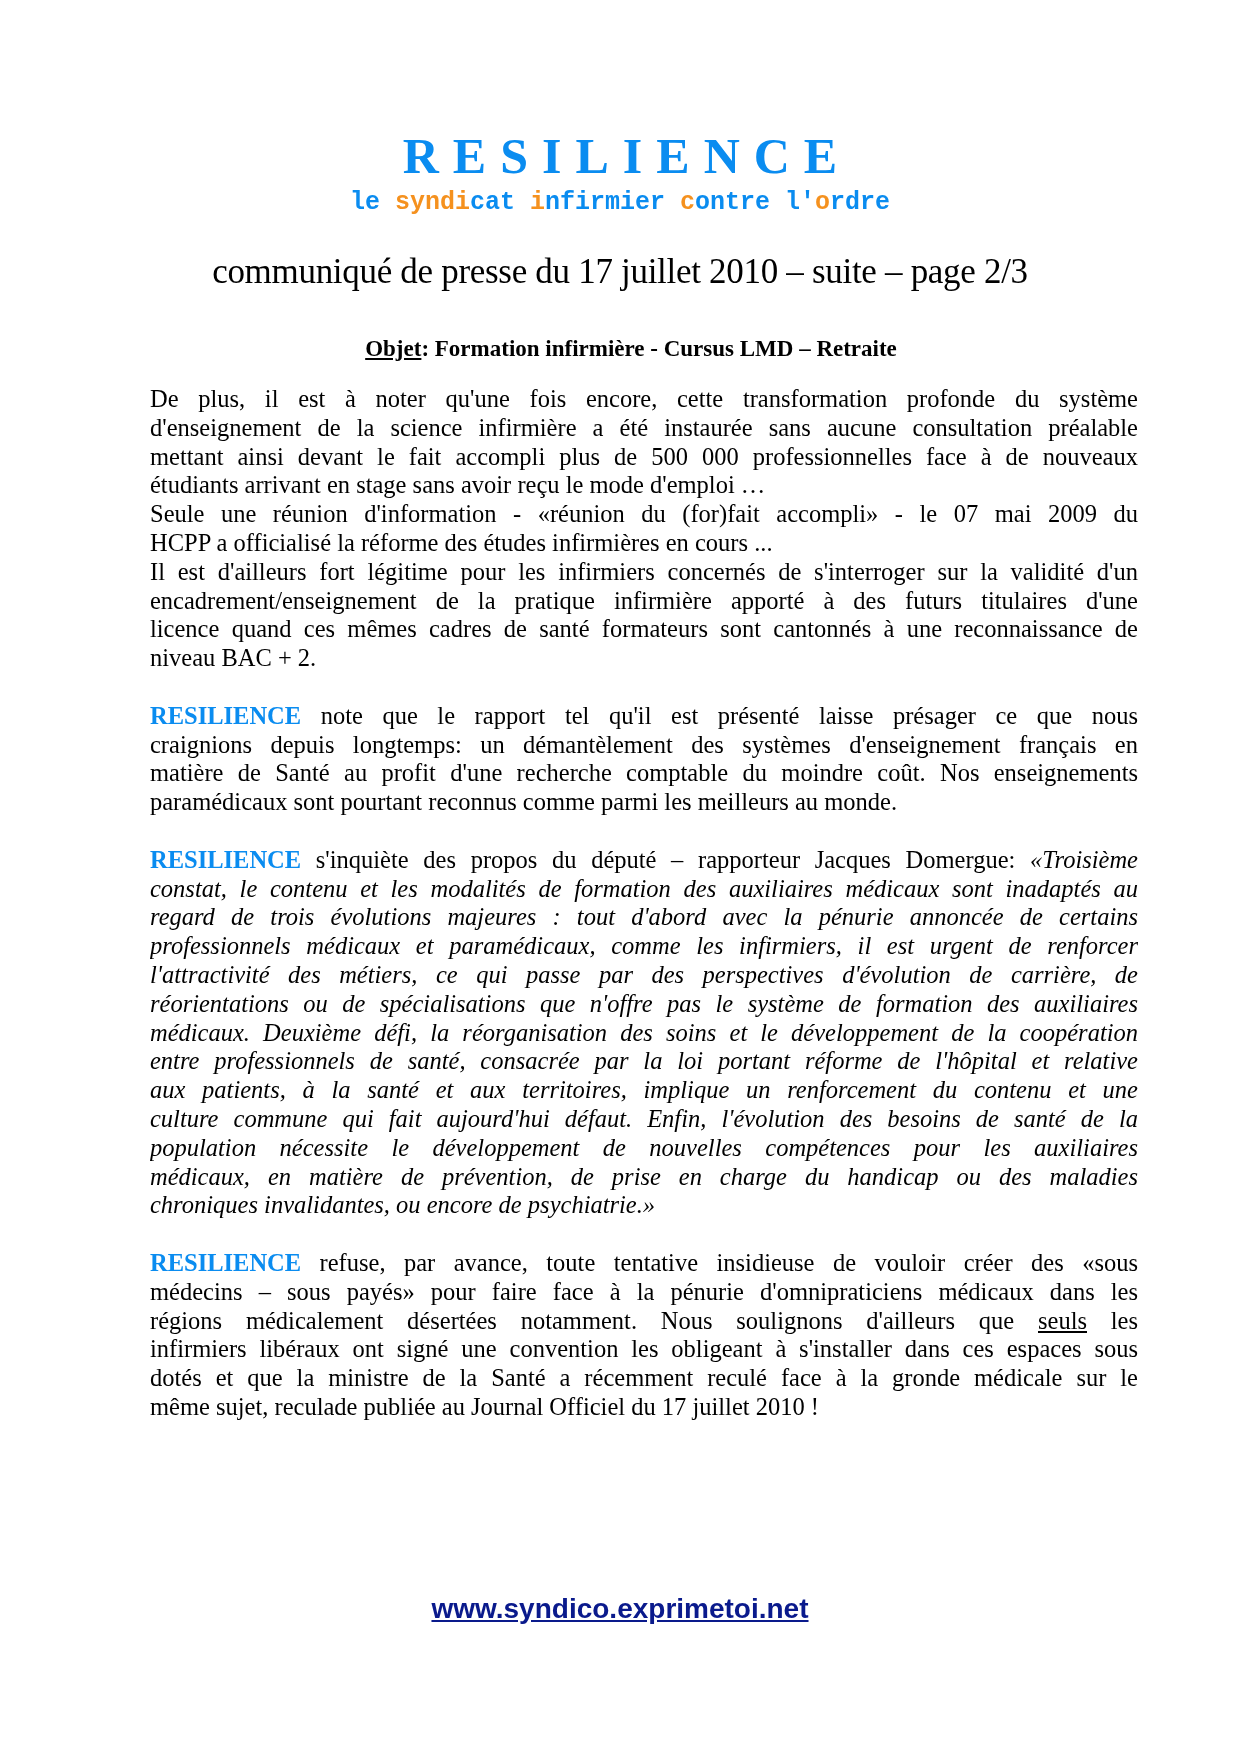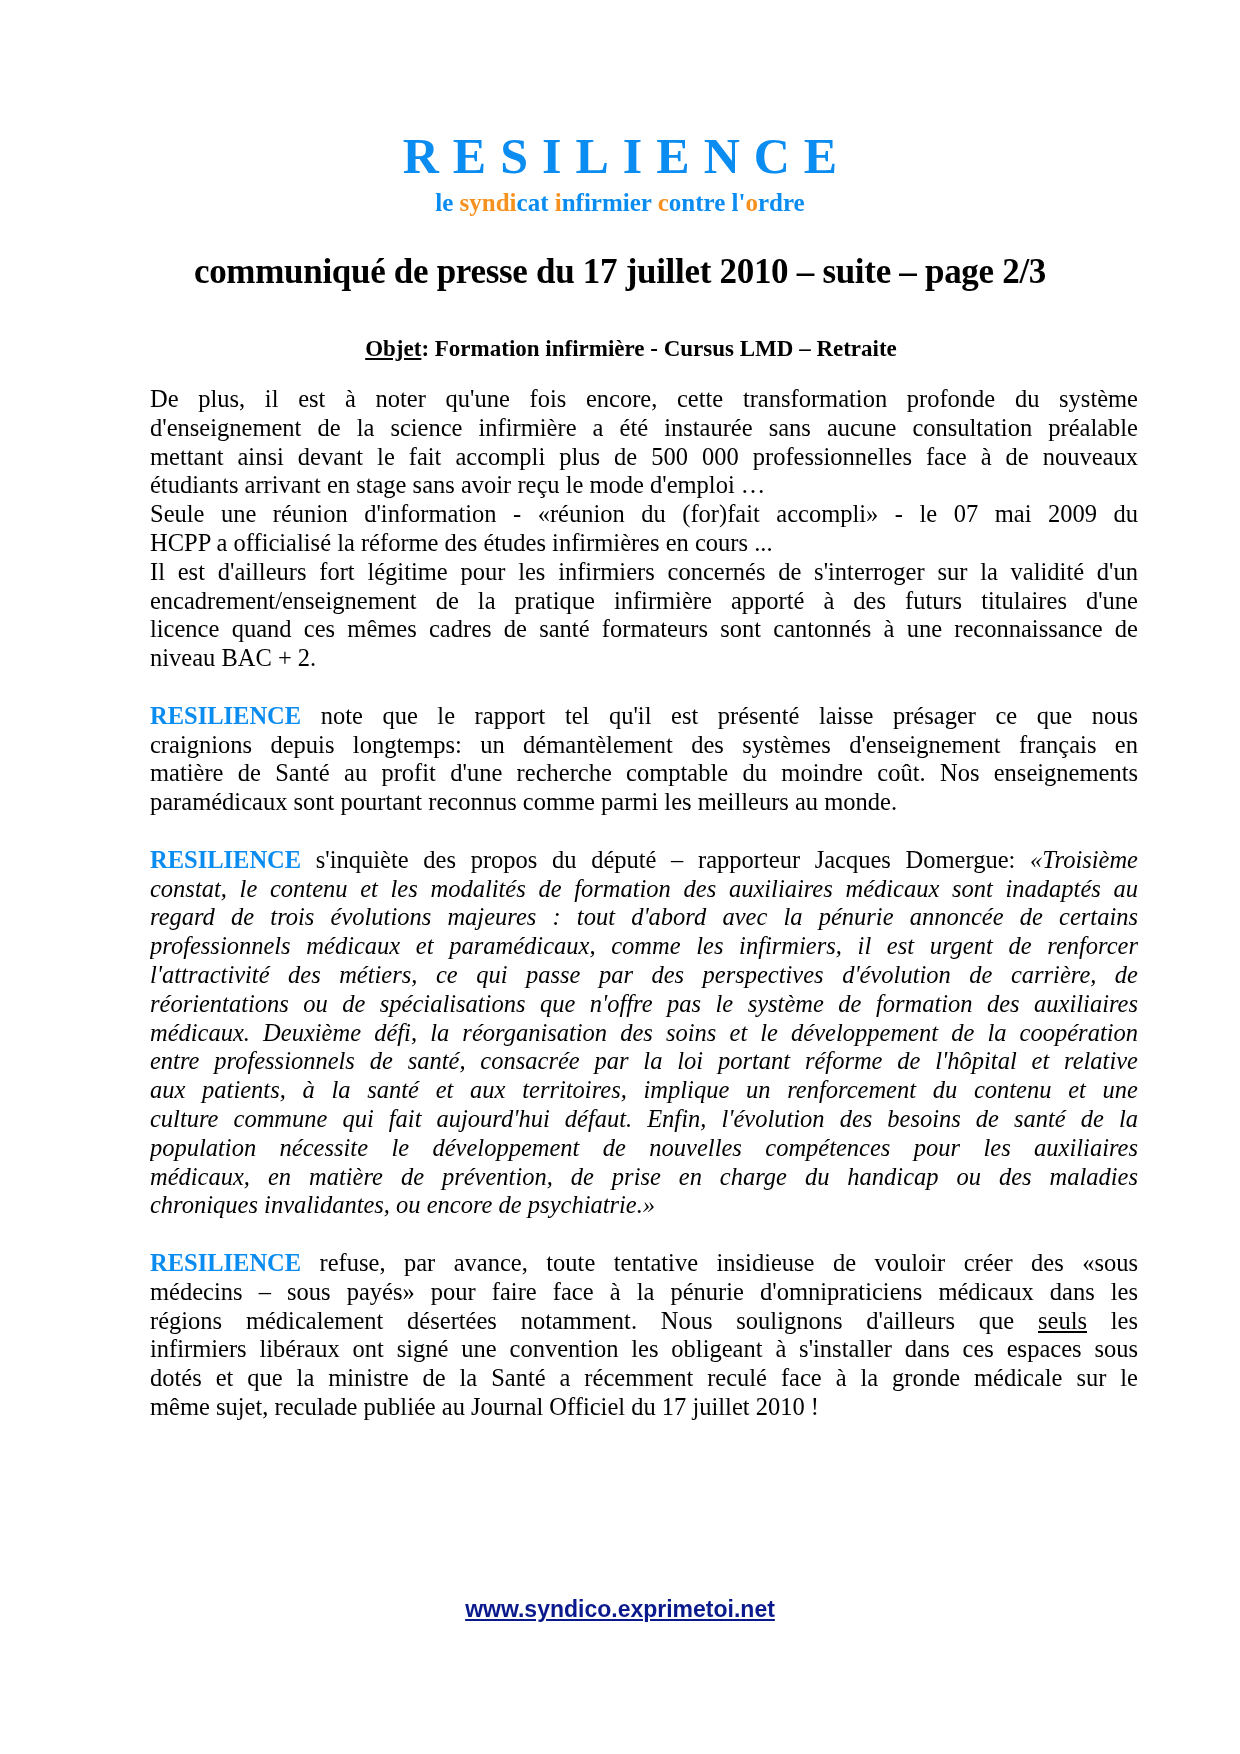--- a/index.html
+++ b/index.html
@@ -32,29 +32,30 @@
     .tagline {
       position: absolute;
       left: 0;
       width: 1240px;
       top: 189px;
       text-align: center;
       font-weight: bold;
       font-size: 25px;
       line-height: 28px;
       color: #0a8cf0;
+      font-family: Liberation Mono, monospace;
     }
     .tagline .hl { color: #f5911e; }
     .press-title {
       position: absolute;
       left: 0;
       width: 1240px;
       top: 252px;
       text-align: center;
-      font-weight: bold;
+      font-weight: normal;
       font-size: 35px;
       line-height: 40px;
       letter-spacing: -0.3px;
     }
     .subject {
       position: absolute;
       left: 0;
       width: 1240px;
       top: 335px;
       text-align: center;
@@ -91,21 +92,21 @@
     .quote { font-style: italic; }
     .underline { text-decoration: underline; }
     .footer-link {
       position: absolute;
       left: 0;
       width: 1240px;
       top: 1595px;
       text-align: center;
       font-family: "Liberation Sans", "DejaVu Sans", sans-serif;
       font-weight: bold;
-      font-size: 23px;
+      font-size: 28px;
       line-height: 28px;
       color: #0a1a8c;
     }
     .footer-link a {
       color: #0a1a8c;
       text-decoration: underline;
     }
   </style>
 </head>
 <body>

